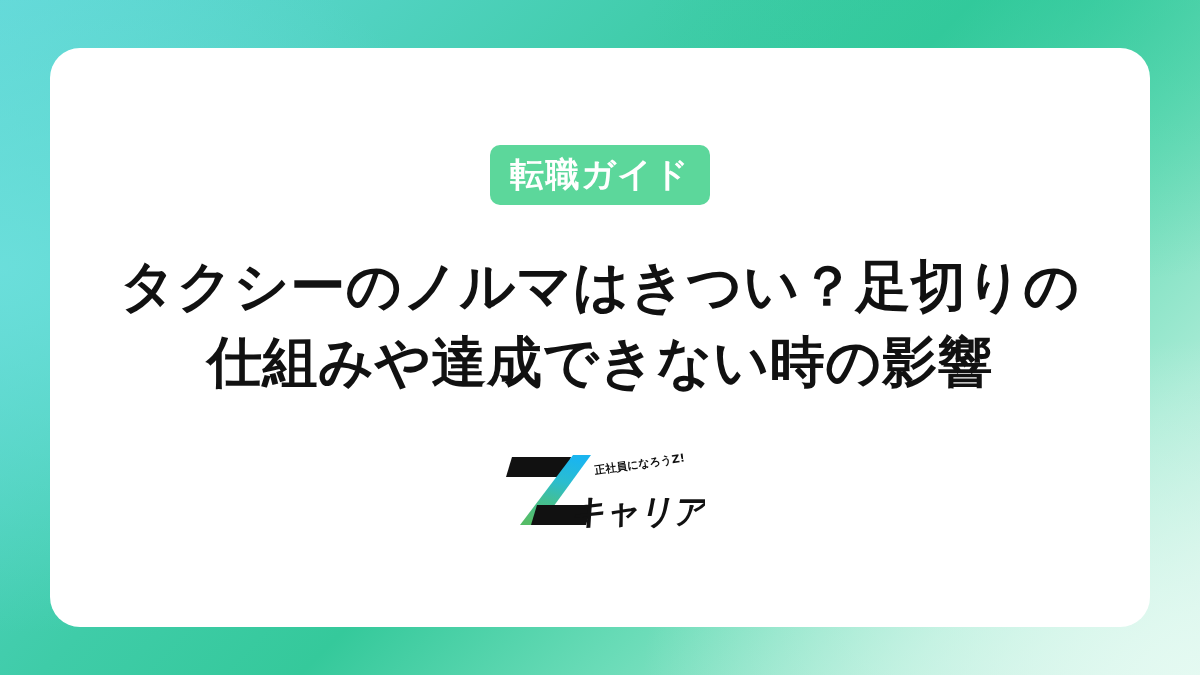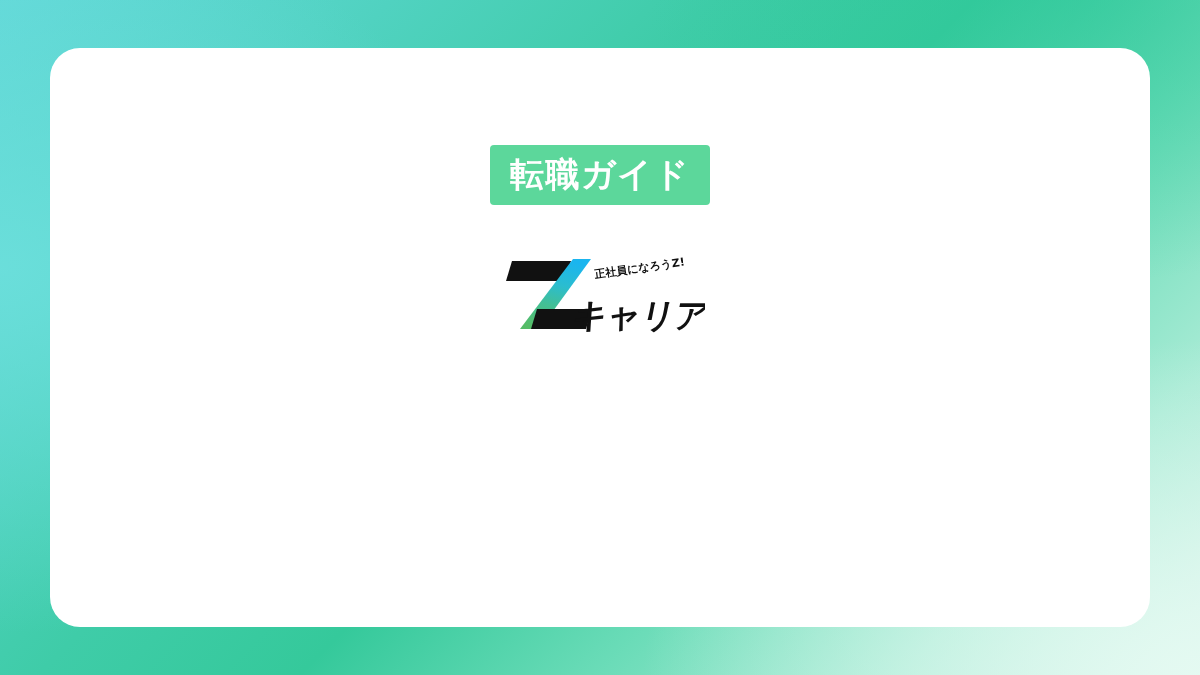--- a/index.html
+++ b/index.html
@@ -59,21 +59,21 @@
   
   .badge {
     margin-top: 97px;
     background: #5cd79b;
     color: #ffffff;
     font-size: 34px;
     font-weight: 700;
     line-height: 1;
     letter-spacing: 1.5px;
     padding: 12px 20px 14px 20px;
-    border-radius: 4px;
+    border-radius: 10px;
     white-space: nowrap;
   }
 
   
   .title {
     margin-top: 44px;
     color: #111111;
     font-size: 55px;
     font-weight: 700;
     line-height: 1.38;
@@ -94,20 +94,24 @@
 </style>
 </head>
 <body>
 
 <div id="ogp-canvas">
 
   <div id="content-card">
 
     <div class="badge">転職ガイド</div>
 
+    <h1 class="title">
+      <span class="line">タクシーのノルマはきつい？足切りの</span>
+      <span class="line">仕組みや達成できない時の影響</span>
+    </h1>
 
     <div class="logo">
       <svg viewBox="0 0 210 85" xmlns="http://www.w3.org/2000/svg">
         <defs>
           <linearGradient id="zgrad" x1="0.55" y1="0" x2="0.3" y2="1">
             <stop offset="0%" stop-color="#1ab5ef"></stop>
             <stop offset="35%" stop-color="#2bbdcf"></stop>
             <stop offset="65%" stop-color="#43bf95"></stop>
             <stop offset="100%" stop-color="#55bc67"></stop>
           </linearGradient>

